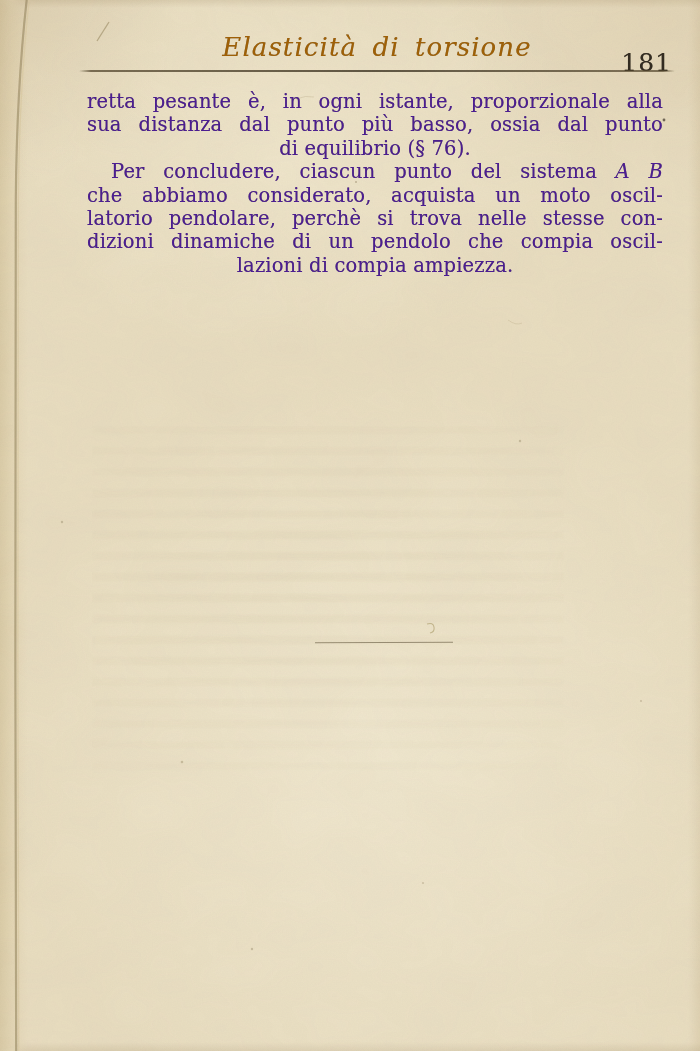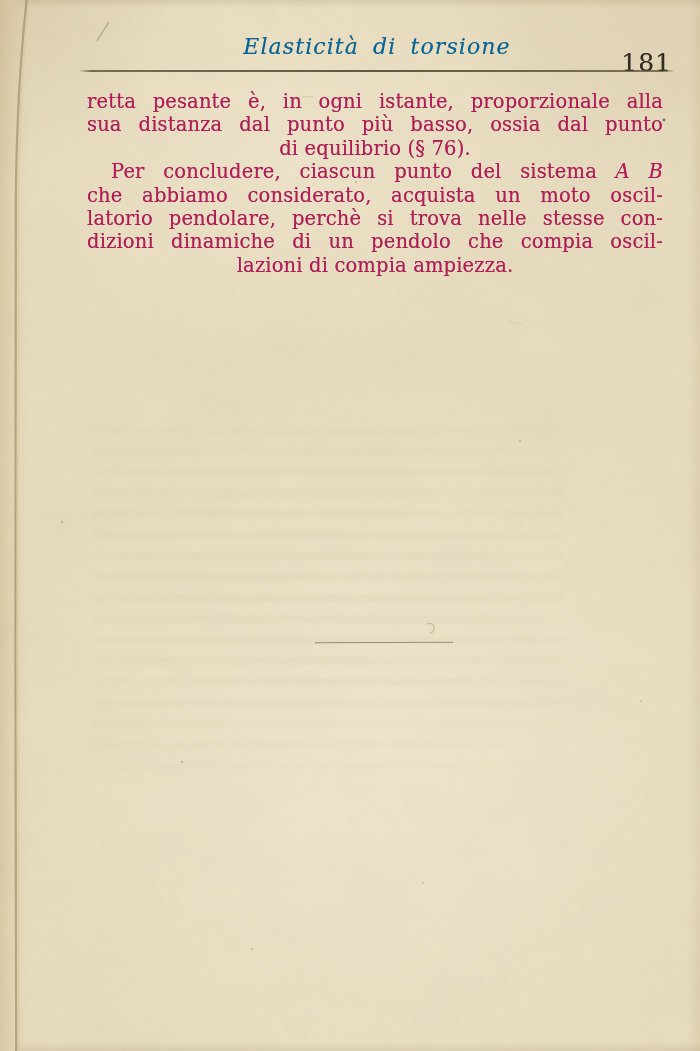--- a/index.html
+++ b/index.html
@@ -17,37 +17,37 @@
       radial-gradient(ellipse 260px 260px at 0% 0%, rgba(180,158,118,0.20), rgba(180,158,118,0) 70%),
       linear-gradient(to right, #dbcda9 0px, #e4d7b6 12px, rgba(228,215,182,0) 28px),
       linear-gradient(to left, rgba(190,170,128,0.22) 0px, rgba(190,170,128,0) 12px),
       linear-gradient(to bottom, rgba(160,140,100,0.22) 0px, rgba(160,140,100,0) 8px),
       linear-gradient(to top, rgba(160,140,100,0.18) 0px, rgba(160,140,100,0) 9px),
       #e9dec2;
   }
   .running-head{position:absolute;left:80px;right:26px;top:33px;height:30px;}
   .head-title{
     display:block;text-align:center;font-style:italic;
-    font-size:22px;line-height:28px;color:#0369a1;
+    font-size:26px;line-height:28px;color:#a16207;
     letter-spacing:1.1px;word-spacing:6px;
     text-shadow:0 0 0.6px rgba(70,62,47,0.5);
   }
   .head-page-number{
     position:absolute;right:2px;top:15px;font-size:25px;color:#332c21;
     letter-spacing:1px;text-shadow:0 0 0.6px rgba(51,44,33,0.55);
   }
   .head-rule{
     position:absolute;left:79px;top:70px;width:596px;height:2px;
     background:linear-gradient(to right, rgba(85,72,46,0) 0%, rgba(85,72,46,0.75) 2%,
       rgba(62,53,35,0.8) 50%, rgba(85,72,46,0.7) 98%, rgba(85,72,46,0) 100%);
     border-radius:1px;
   }
   .body-block{
     position:absolute;left:87px;top:90px;width:576px;
-    font-size:19.5px;line-height:23.4px;color:#be185d;
+    font-size:19.5px;line-height:23.4px;color:#4c1d95;
     letter-spacing:0.15px;
     text-shadow:0 0 0.6px rgba(47,41,33,0.55);
   }
   .ln{text-align:justify;text-align-last:justify;}
   .ln.last{text-align:center;text-align-last:auto;}
   .ln.indent{text-indent:24px;}
   .it{font-style:italic;}
   .mid-rule{
     position:absolute;left:315px;top:642px;width:138px;height:1.4px;
     background:rgba(97,85,59,0.6);filter:blur(0.3px);transform:rotate(-0.2deg);

